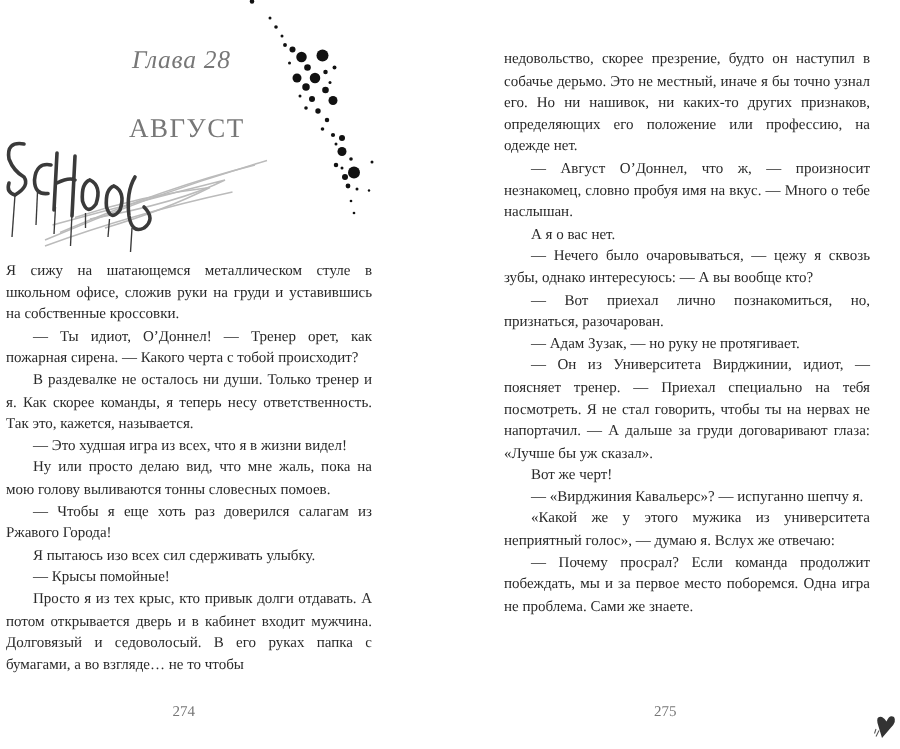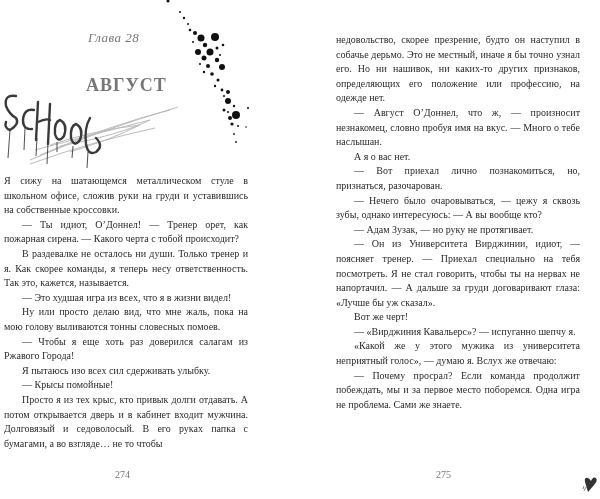--- a/index.html
+++ b/index.html
@@ -2,22 +2,22 @@
 <html><head>
 <meta charset="utf-8">
 <style>
   html, body { margin: 0; padding: 0; background: #ffffff; }
   body { width: 600px; height: 499px; position: relative; overflow: hidden;
          font-family: "Liberation Serif", "DejaVu Serif", serif; color: #2a2a2a; }
   .page { position: absolute; top: 0; height: 499px; }
   .page-left { left: 0; width: 300px; }
   .page-right { left: 300px; width: 300px; }
   .chapter-num { position: absolute; left: 88px; top: 30px; font-style: italic;
-                 font-size: 13px; color: #777; letter-spacing: 0.5px; }
-  .chapter-title { position: absolute; left: 86px; top: 75px; font-weight: bold;
+                 font-size: 17px; color: #777; letter-spacing: 0.5px; }
+  .chapter-title { position: absolute; left: 86px; top: 75px; font-weight: normal;
                    font-size: 18px; color: #777; letter-spacing: 1px; }
   .graffiti { position: absolute; left: 0; top: 80px; }
   .splatter { position: absolute; left: 160px; top: 0; }
   .text-block { position: absolute; font-size: 10px; line-height: 14.6px;
                 text-align: justify; }
   .page-left .text-block { left: 4px; top: 174px; width: 244px; }
   .page-right .text-block { left: 36px; top: 33px; width: 244px; }
   .text-block p { margin: 0; text-indent: 18px; }
   .text-block p.noindent { text-indent: 0; }
   .folio { position: absolute; top: 469px; font-size: 10px; color: #777; }
@@ -116,22 +116,22 @@
   </div>
 
   <div class="folio">274</div>
 </div>
 
 <div class="page page-right">
   <div class="text-block">
     <p class="noindent">недовольство, скорее презрение, будто он наступил в собачье дерьмо. Это не местный, иначе я бы точно узнал его. Но ни нашивок, ни каких-то других признаков, определяющих его положение или профессию, на одежде нет.</p>
     <p>— Август О’Доннел, что ж, — произносит незнакомец, словно пробуя имя на вкус. — Много о тебе наслышан.</p>
     <p>А я о вас нет.</p>
+    <p>— Нечего было очаровываться, — цежу я сквозь зубы, однако интересуюсь: — А вы вообще кто?</p>
     <p>— Вот приехал лично познакомиться, но, признаться, разочарован.</p>
-    <p>— Нечего было очаровываться, — цежу я сквозь зубы, однако интересуюсь: — А вы вообще кто?</p>
     <p>— Адам Зузак, — но руку не протягивает.</p>
     <p>— Он из Университета Вирджинии, идиот, — поясняет тренер. — Приехал специально на тебя посмотреть. Я не стал говорить, чтобы ты на нервах не напортачил. — А дальше за груди договаривают глаза: «Лучше бы уж сказал».</p>
     <p>Вот же черт!</p>
     <p>— «Вирджиния Кавальерс»? — испуганно шепчу я.</p>
     <p>«Какой же у этого мужика из университета неприятный голос», — думаю я. Вслух же отвечаю:</p>
     <p>— Почему просрал? Если команда продолжит побеждать, мы и за первое место поборемся. Одна игра не проблема. Сами же знаете.</p>
   </div>
   <div class="folio">275</div>
 </div>
 

